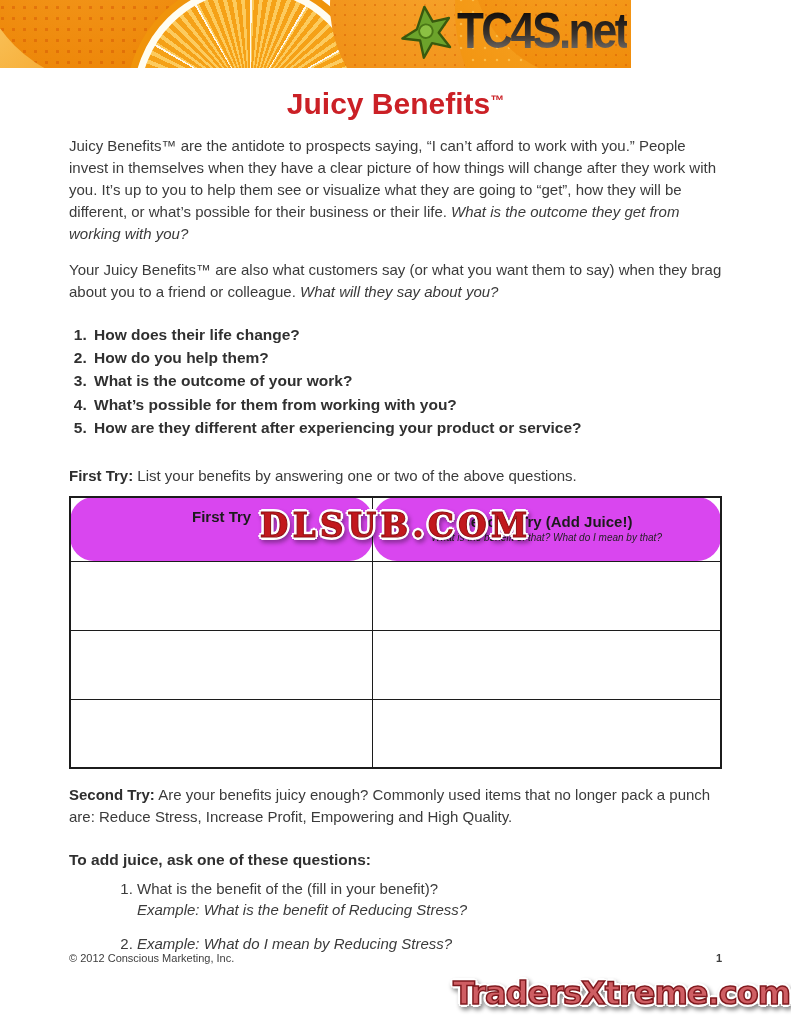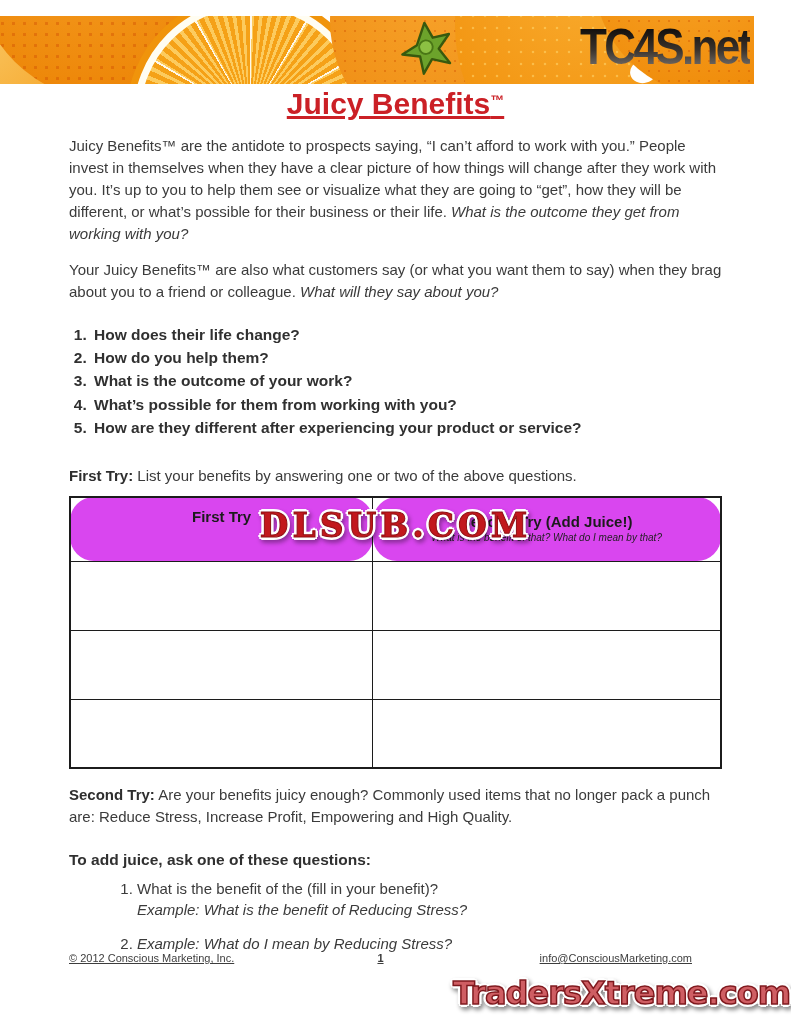--- a/index.html
+++ b/index.html
@@ -7,21 +7,21 @@
   body {
     width: 791px; height: 1024px;
     position: relative;
     background: #ffffff;
     font-family: "Liberation Sans", "DejaVu Sans", sans-serif;
     color: #3b3b3b;
     overflow: hidden;
   }
 
   
-  .banner { position: absolute; top: 16px; left: 0; width: 754px; height: 68px; overflow: hidden; background: #fff; }
+  .banner { position: absolute; top: 0; left: 0; width: 631px; height: 68px; overflow: hidden; background: #fff; }
   .circle { position: absolute; border-radius: 50%; }
   .o-pale   { left: -95px;  top: -55px;  width: 220px; height: 220px;
               background: radial-gradient(circle at 35% 35%, #f9c35c, #f49b17 75%); }
   .o-dot-l  { left: -25px;  top: -185px; width: 270px; height: 270px;
               background-image: radial-gradient(rgba(205,70,0,.38) 1.4px, transparent 1.6px),
                                 radial-gradient(circle at 40% 30%, #f7a128, #ec8405 80%);
               background-size: 11px 11px, 100% 100%; }
   .o-star   { left: 330px;  top: -120px; width: 250px; height: 250px;
               background-image: radial-gradient(rgba(210,80,0,.40) 1.3px, transparent 1.5px),
                                 radial-gradient(circle at 45% 30%, #f8a62e, #ef8d13 80%);
@@ -50,21 +50,21 @@
   .tc4s {
     position: absolute; top: 0px; right: 4px; z-index: 10;
     font-weight: bold; font-size: 50px; line-height: 62px; letter-spacing: -3px;
     transform: scaleX(.88); transform-origin: 100% 50%;
     background: linear-gradient(180deg, #0a0705 12%, #3a332d 55%, #97918b 100%);
     -webkit-background-clip: text; background-clip: text; color: transparent;
   }
 
   
   .content { position: absolute; top: 68px; left: 69px; width: 653px; }
-  .title { margin: 19px 0 0; text-align: center; color: #cb2026; font-size: 30px; font-weight: bold; text-decoration: underline; }
+  .title { margin: 19px 0 0; text-align: center; color: #cb2026; font-size: 30px; font-weight: bold; }
   .title .tm { font-size: 14px; vertical-align: 9px; }
   p.intro { font-size: 15px; line-height: 22px; margin: 14px 0 0; }
   em.inline-q { font-style: italic; margin-left: 4px; }
 
   ol.questions { margin: 20px 0 0; padding-left: 22px; font-weight: bold; font-size: 15.5px; color: #303030; }
   ol.questions li { line-height: 23.2px; padding-left: 3px; }
 
   p.lead-line { margin: 28px 0 0; font-size: 15px; }
   p.lead-line b, p.secondtry b { color: #2e2e2e; }
 
@@ -77,21 +77,21 @@
   table.benefits tbody td { height: 69px; background: #fff; }
 
   p.secondtry { margin: 15px 0 0; font-size: 15px; line-height: 22px; }
   p.addjuice { margin: 23px 0 0; font-weight: bold; font-size: 15.5px; color: #303030; }
   ol.juice { margin: 9px 0 0; padding-left: 36px; font-size: 15px; color: #3b3b3b; }
   ol.juice li { margin-bottom: 13px; line-height: 21px; margin-left: 32px; }
   ol.juice .example { display: block; font-style: italic; }
 
   
   .footer { position: absolute; top: 952px; left: 69px; width: 653px; display: flex; align-items: flex-end;
-            font-size: 11px; color: #3d3d3d; text-decoration: underline; }
+            font-size: 11px; color: #3d3d3d; }
   .footer .f-left { flex: 1; text-align: left; }
   .footer .f-center { flex: 0; font-weight: bold; }
   .footer .f-right { flex: 1; text-align: right; padding-right: 30px; }
 
   
   .dlsub {
     position: absolute; top: 506px; left: 50%; transform: translateX(-50%); z-index: 20;
     font-family: "DejaVu Serif", "Liberation Serif", serif;
     font-weight: bold; font-size: 33px; letter-spacing: 4px;
     color: #c2181d; -webkit-text-stroke: 1px #8e0e12;
@@ -186,17 +186,16 @@
     <li>
       <span class="example">Example: What do I mean by Reducing Stress?</span>
     </li>
   </ol>
 
 </main>
 
 <div class="footer">
   <span class="f-left">© 2012 Conscious Marketing, Inc.</span>
   <span class="f-center">1</span>
-  <span class="f-right">info@ConsciousMarketing.com</span>
 </div>
 
 <div class="dlsub">DLSUB.COM</div>
 <div class="traders">TradersXtreme.com</div>
 
 </body></html>

